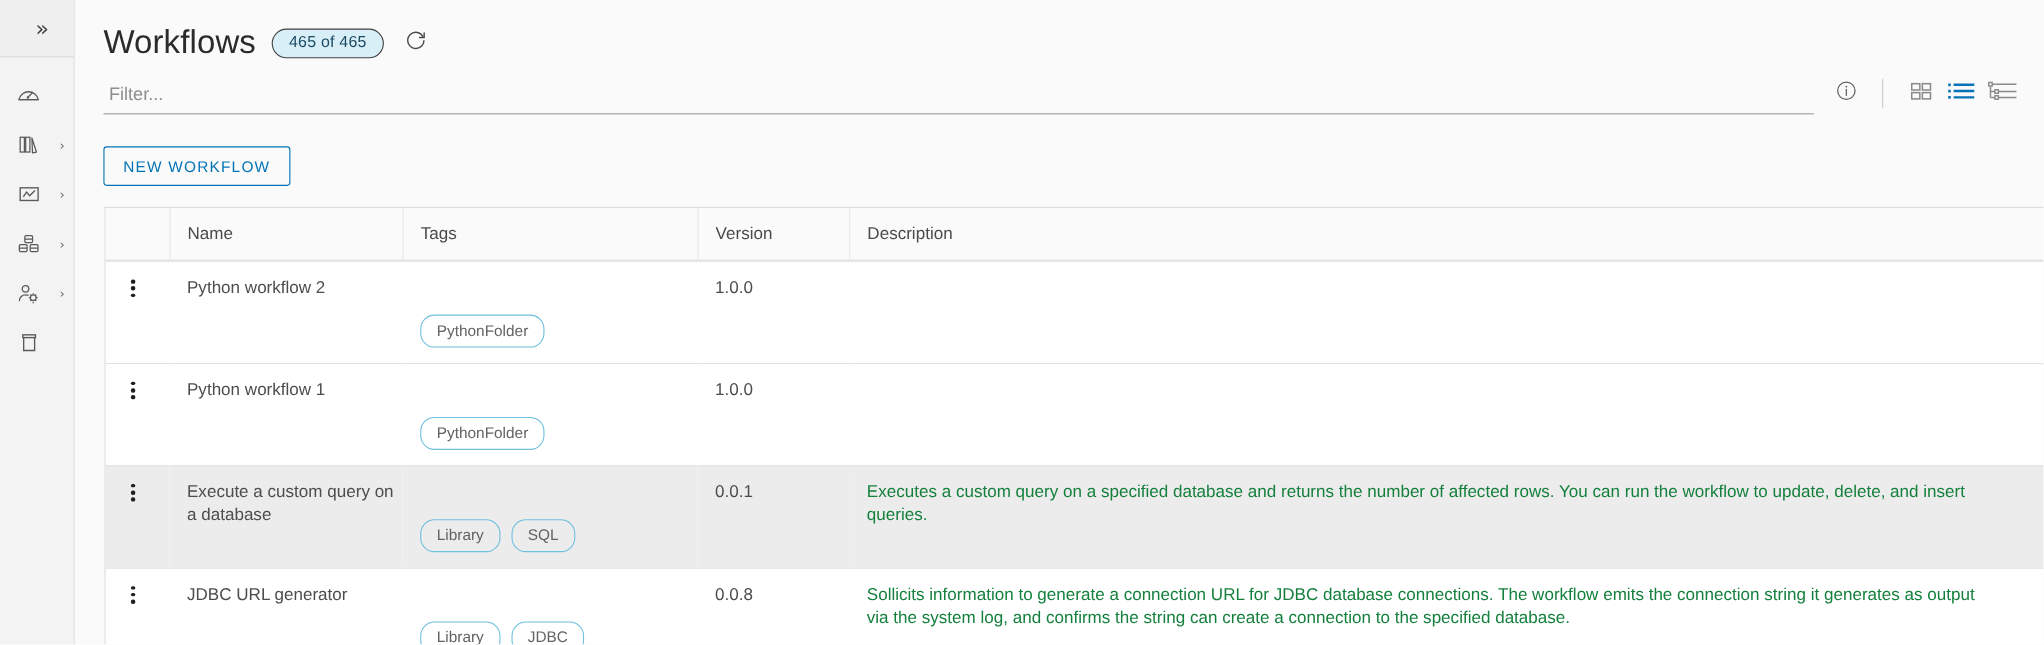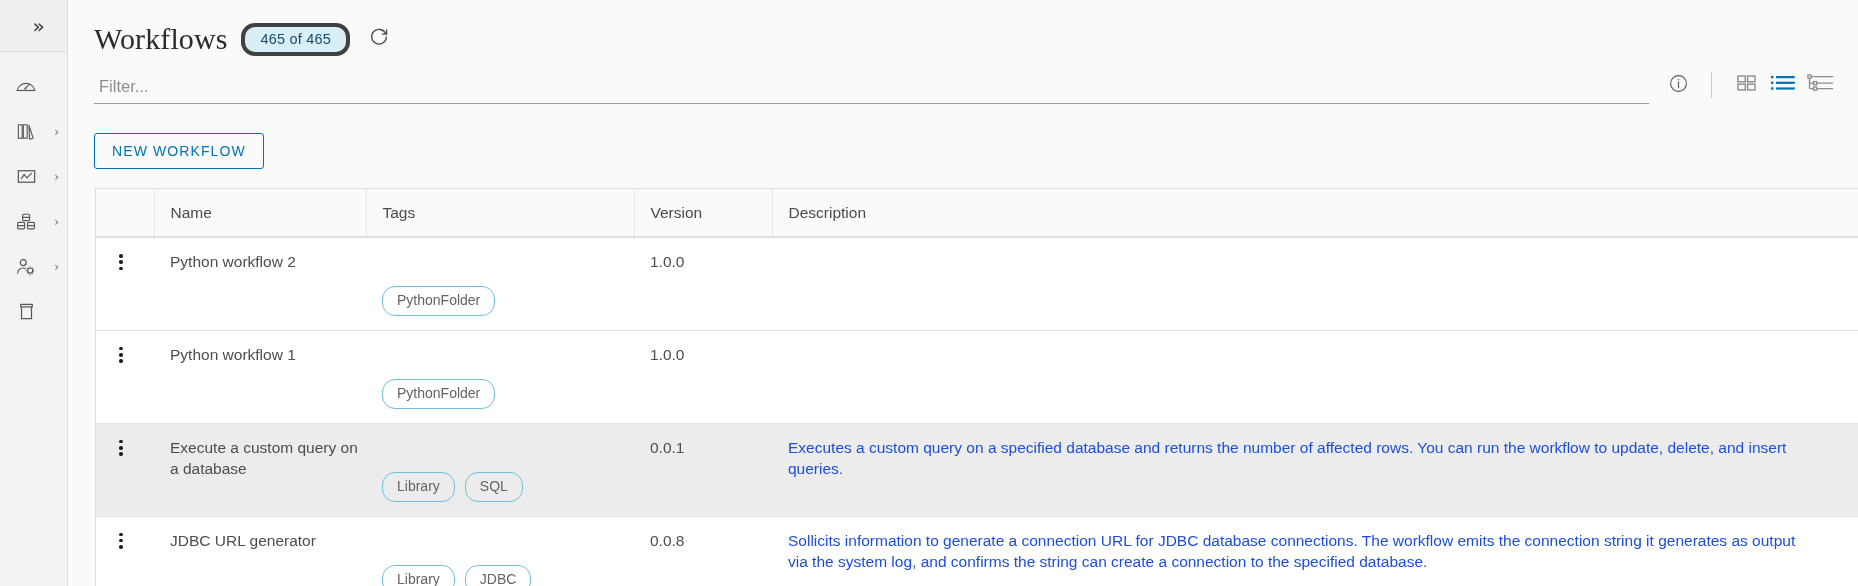--- a/index.html
+++ b/index.html
@@ -85,24 +85,24 @@
     display: flex;
     align-items: center;
     padding: 22px 0 0 26px;
     gap: 14px;
   }
   .page-title {
     font-size: 30px;
     font-weight: 400;
     color: #2b2b2b;
     letter-spacing: 0.1px;
-    font-family: Liberation Serif, serif;
+    font-family: Liberation Sans, sans-serif;
   }
   .count-badge {
-    border: 4px solid #404040;
+    border: 1px solid #404040;
     background: #d9eff8;
     color: #1b4a63;
     border-radius: 14px;
     font-size: 14.5px;
     padding: 4px 15px 5px;
     letter-spacing: 0.2px;
     cursor: default;
   }
   .refresh-btn {
     width: 26px; height: 26px;
@@ -225,21 +225,21 @@
   .tag {
     border: 1px solid #6fc0de;
     border-radius: 13px;
     color: #636363;
     font-size: 14px;
     padding: 4px 14px 5px;
     background: transparent;
     cursor: pointer;
     white-space: nowrap;
   }
-  .desc { color: #1d4ed8; max-width: 1010px; }
+  .desc { color: #15803d; max-width: 1010px; }
 </style>
 </head>
 <body>
 
 <div class="app">
 
   <div class="sidebar">
     <div class="sidebar-top">
       <span class="chev-expand">»</span>
     </div>

